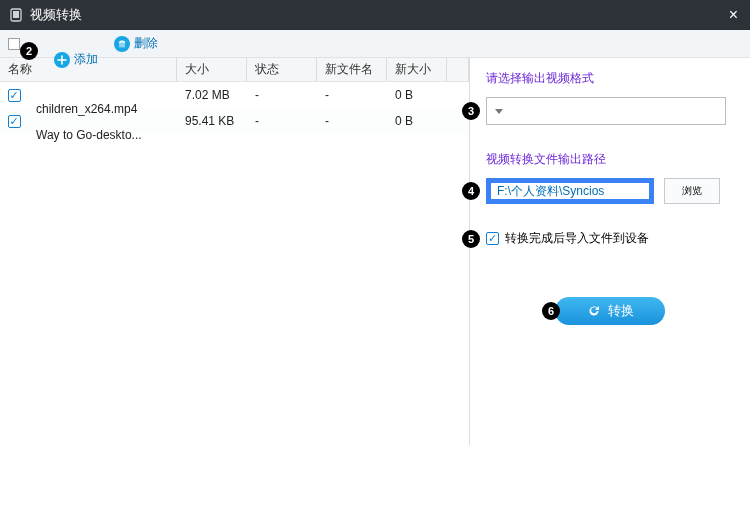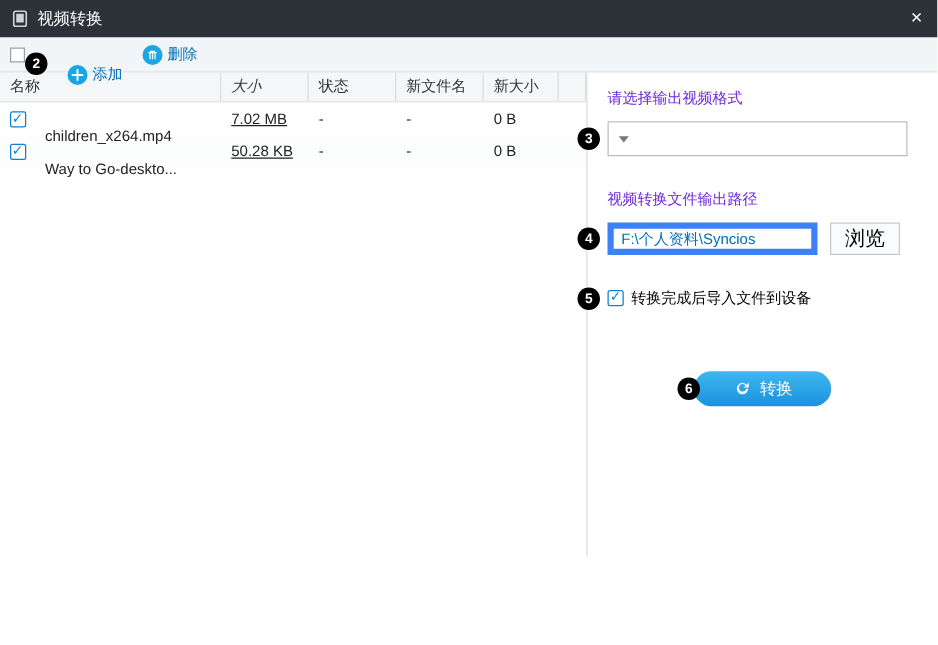--- a/index.html
+++ b/index.html
@@ -20,48 +20,48 @@
 
   
   .main { flex: 1; display: flex; min-height: 0; }
   .left { width: 470px; border-right: 1px solid #d9dde0; display: flex; flex-direction: column; }
   .right { flex: 1; padding: 12px 16px; position: relative; }
 
   
   .thead { height: 24px; background: #f4f6f7; display: flex; font-size: 12px; color: #333; border-bottom: 1px solid #e0e3e5; }
   .thead .th { border-right: 1px solid #d9dde0; padding: 4px 8px; display:flex; align-items:center; }
   .col-name  { width: 177px; }
-  .col-size  { width: 70px; font-style: italic; }
+  .col-size  { width: 70px; }
   .col-state { width: 70px; }
   .col-newn  { width: 70px; }
   .col-news  { width: 60px; font-family: Liberation Mono, monospace; }
   .col-ext   { flex:1; }
 
   
   .tbody { flex:1; overflow:auto; }
   .trow { height: 26px; display: flex; align-items: center; font-size: 12px; color:#222; }
   .trow:nth-child(odd){ background:#fff; }
   .trow:nth-child(even){ background:#fcfdfd; }
   .cell { padding: 0 8px; overflow:hidden; white-space:nowrap; text-overflow:ellipsis; }
   .chk-cell { width: 28px; display:flex; align-items:center; justify-content:center; }
   .chk { width:13px; height:13px; border:1px solid #0f7fd6; border-radius:2px; display:inline-flex; align-items:center; justify-content:center; background:#fff; }
   .chk.checked::after{ content:"✓"; color:#0f7fd6; font-size:11px; line-height:1; }
   .cell-name { width: 149px; margin-top: 28px; }
-  .cell-size { width: 70px; text-decoration: underline; }
+  .cell-size { width: 70px; }
   .cell-state{ width: 70px; }
   .cell-newn { width: 70px; }
   .cell-news { width: 60px; }
 
   
   .field-label { font-size: 12px; color:#6d28d9; margin-bottom: 10px; }
   .select-box { width: 240px; height: 28px; border:1px solid #b9bec2; display:flex; align-items:center; padding:0 8px; font-size:12px; background:#fff; justify-content:space-between; cursor:pointer; }
   .select-box .tri { width:0;height:0;border-left:4px solid transparent;border-right:4px solid transparent;border-top:5px solid #777; }
   .path-row { display:flex; gap:10px; align-items:center; }
   .text-input { width: 168px; height:26px; border:5px solid #3b82f6; font-size:12px; padding:0 6px; color:#006fb7; background:#fff; outline: none; }
-  .btn-browse { width:56px; height:26px; border:1px solid #c6cace; background:#fafbfc; font-size:16px; cursor:pointer; }
+  .btn-browse { width:56px; height:26px; border:1px solid #c6cace; background:#fafbfc; font-size:10px; cursor:pointer; }
   .chk-row { display:flex; align-items:center; gap:6px; font-size:12px; }
   .convert-btn { width:110px; height:28px; border:none; border-radius:14px; background: linear-gradient(#3fb7f0,#1a92dd); color:#fff; font-size:13px; display:inline-flex; align-items:center; justify-content:center; gap:6px; cursor:pointer; }
   .refresh-ic { width:16px;height:16px; display:inline-flex; align-items:center; justify-content:center; }
 
   
   .badge { position:absolute; width:18px; height:18px; border-radius:50%; background:#000; color:#fff; font-size:11px; font-weight:bold; display:flex; align-items:center; justify-content:center; z-index:10; }
 
   .section-gap { height: 26px; }
 </style>
 </head>
@@ -121,21 +121,21 @@
           <div class="cell cell-size">7.02 MB</div>
           <div class="cell cell-state">-</div>
           <div class="cell cell-newn">-</div>
           <div class="cell cell-news">0 B</div>
         </div>
         <div class="trow">
           <div class="chk-cell">
               <span class="chk checked"></span>
             </div>
           <div class="cell cell-name">Way to Go-deskto...</div>
-          <div class="cell cell-size">50.28 KB</div>
+          <div class="cell cell-size">95.41 KB</div>
           <div class="cell cell-state">-</div>
           <div class="cell cell-newn">-</div>
           <div class="cell cell-news">0 B</div>
         </div>
       </div>
     </div>
 
     <div class="right">
       <div class="field-label">请选择输出视频格式</div>
       <div style="position:relative; display:inline-block;">

